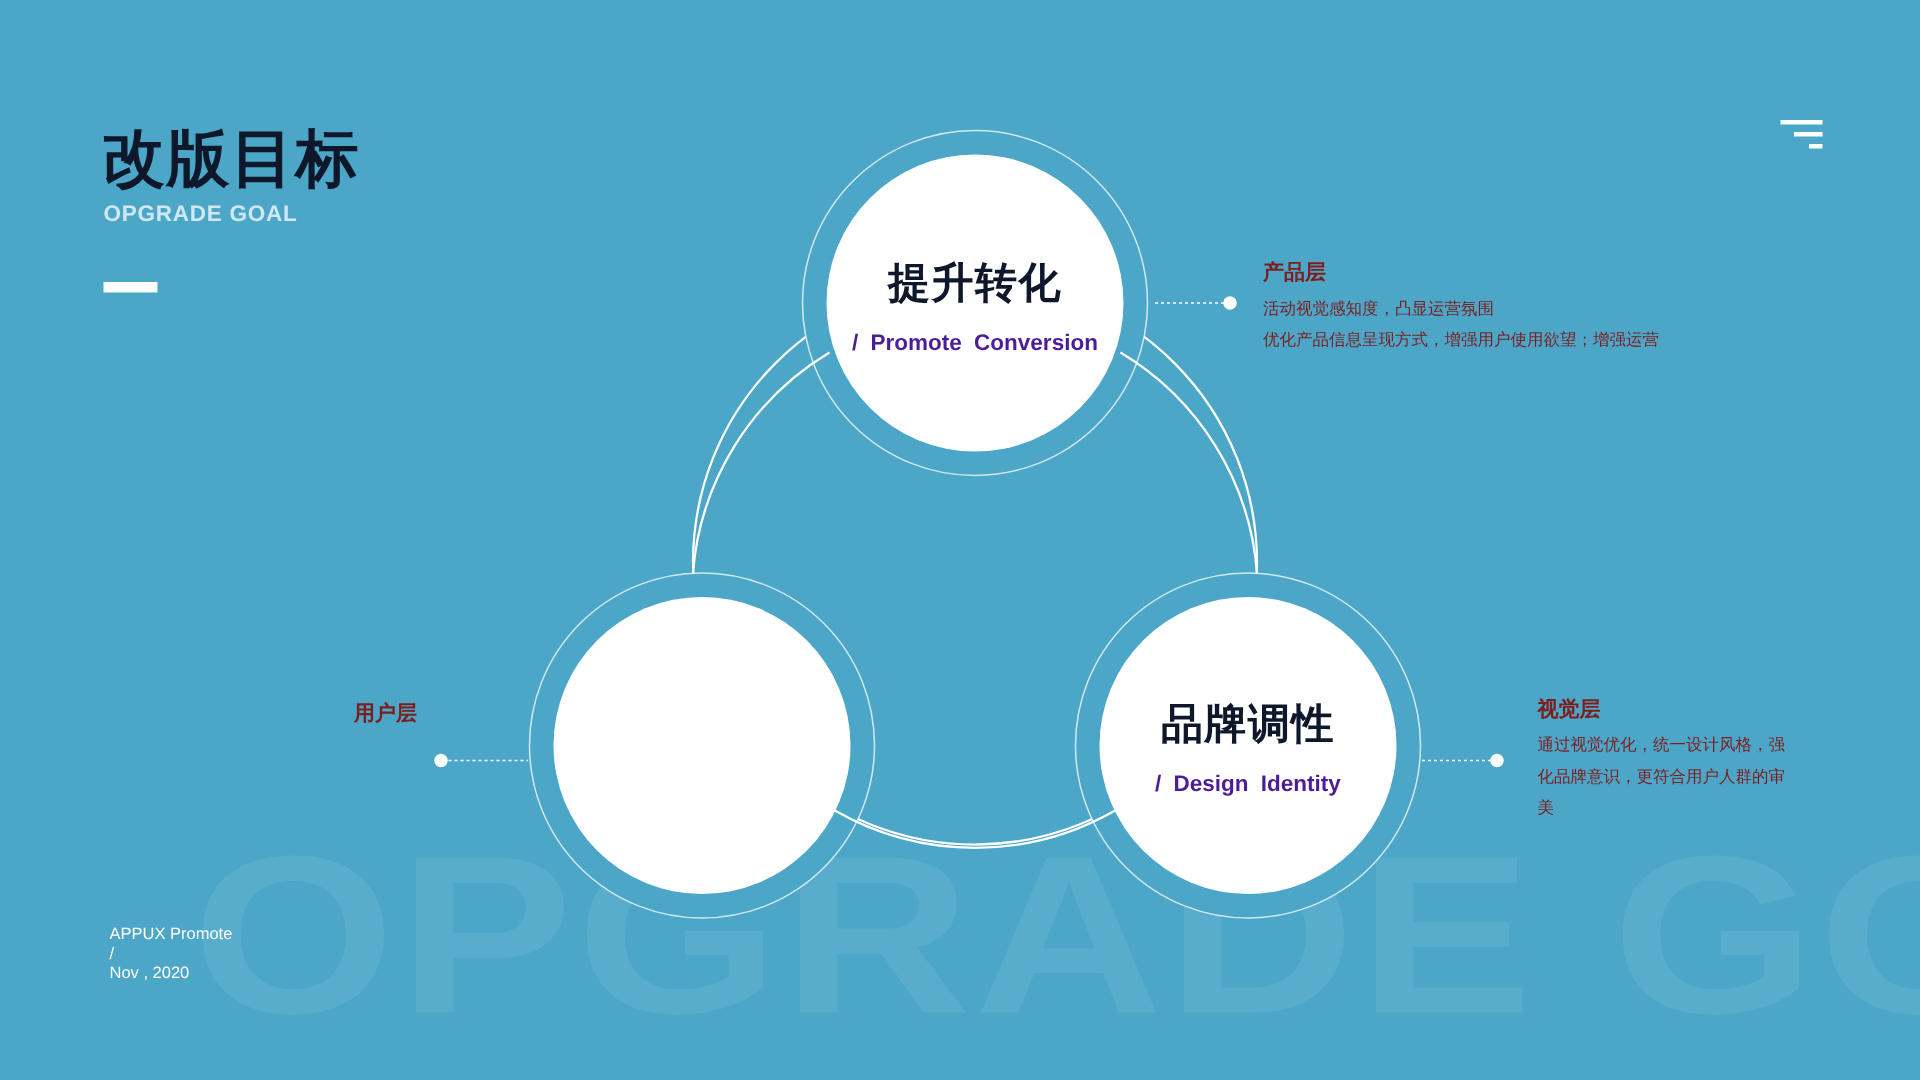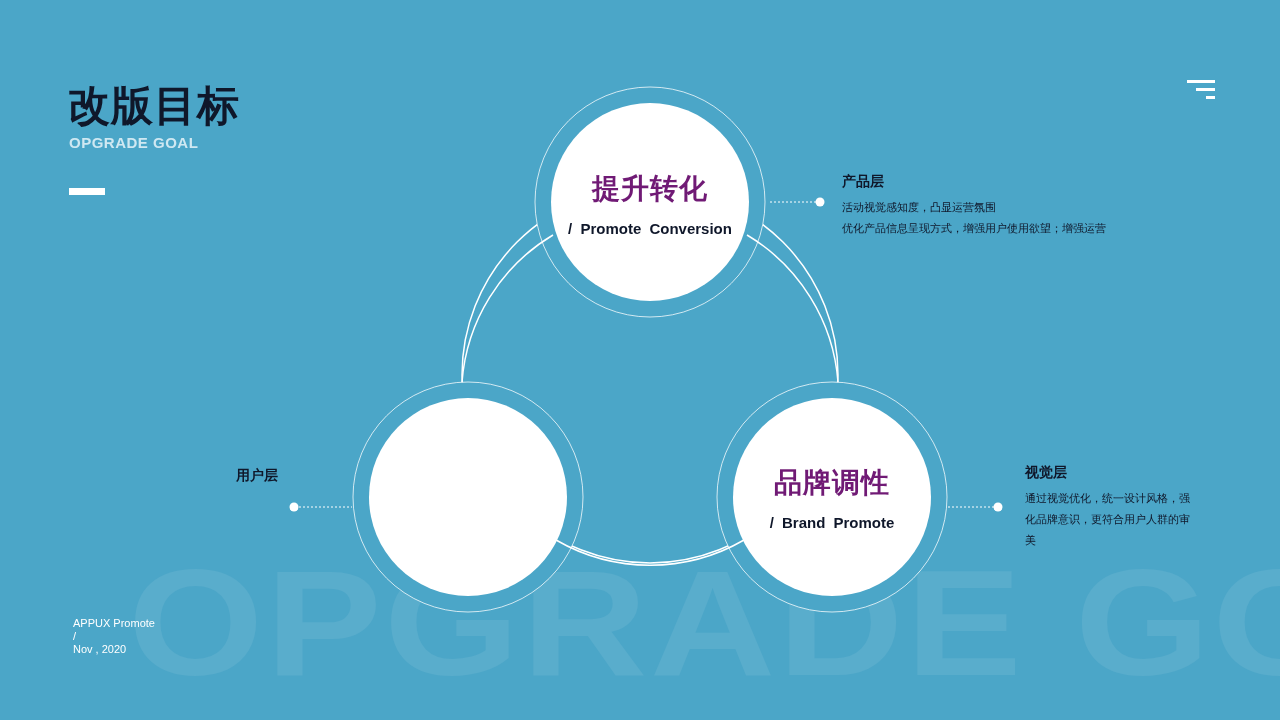--- a/index.html
+++ b/index.html
@@ -11,23 +11,23 @@
                  transform:scaleX(1.16); transform-origin:left top; line-height:1; }
     .title { position:absolute; left:68px; top:78px; font-size:42px; font-weight:bold; color:#0f172a;
              font-family:"DejaVu Sans",sans-serif; letter-spacing:1px; }
     .subtitle { position:absolute; left:69px; top:134px; font-size:15px; font-weight:bold; color:#cfe8f2; letter-spacing:0.5px; }
     .title-bar { position:absolute; left:69px; top:188px; width:36px; height:7px; background:#fff; }
     .menu-icon { position:absolute; left:1185px; top:80px; width:30px; height:22px; }
     .menu-icon span { position:absolute; right:0; height:3px; background:#fff; }
     .footer { position:absolute; left:73px; top:617px; font-size:11px; color:#fff; line-height:13px; }
     svg.diagram { position:absolute; left:0; top:0; }
     .node-label { position:absolute; text-align:center; width:220px; }
-    .node-cn { font-family:"DejaVu Sans",sans-serif; font-weight:bold; font-size:28px; color:#701a75; letter-spacing:1px; }
-    .node-en { font-weight:bold; font-size:15px; color:#0f172a; margin-top:12px; word-spacing:4px; }
-    .desc { position:absolute; color:#0f172a; font-family:Liberation Serif, serif; }
+    .node-cn { font-family:"DejaVu Sans",sans-serif; font-weight:bold; font-size:28px; color:#0f172a; letter-spacing:1px; }
+    .node-en { font-weight:bold; font-size:15px; color:#4c1d95; margin-top:12px; word-spacing:4px; }
+    .desc { position:absolute; color:#7f1d1d; font-family:Liberation Mono, monospace; }
     .desc .h { font-size:14px; font-weight:bold; margin-bottom:6px; }
     .desc .b { font-size:11px; line-height:21px; }
   </style>
 </head>
 <body>
 
 <div class="slide">
   <div class="watermark">OPGRADE GOAL</div>
 
   <div class="title">改版目标</div>
@@ -76,21 +76,21 @@
       <circle cx="998" cy="507" r="4.5" fill="#ffffff"></circle>
     </g>
   </svg>
 
   <div class="node-label" style="left:540px; top:170px;">
     <div class="node-cn">提升转化</div>
     <div class="node-en">/  Promote  Conversion</div>
   </div>
   <div class="node-label" style="left:722px; top:464px;">
     <div class="node-cn">品牌调性</div>
-    <div class="node-en">/  Brand  Promote</div>
+    <div class="node-en">/  Design  Identity</div>
   </div>
 
   <div class="desc" style="left:842px; top:173px;">
     <div class="h">产品层</div>
     <div class="b">活动视觉感知度，凸显运营氛围</div>
     <div class="b">优化产品信息呈现方式，增强用户使用欲望；增强运营</div>
   </div>
   <div class="desc" style="left:74px; top:467px; width:204px; text-align:right;">
     <div class="h">用户层</div>
   </div>

